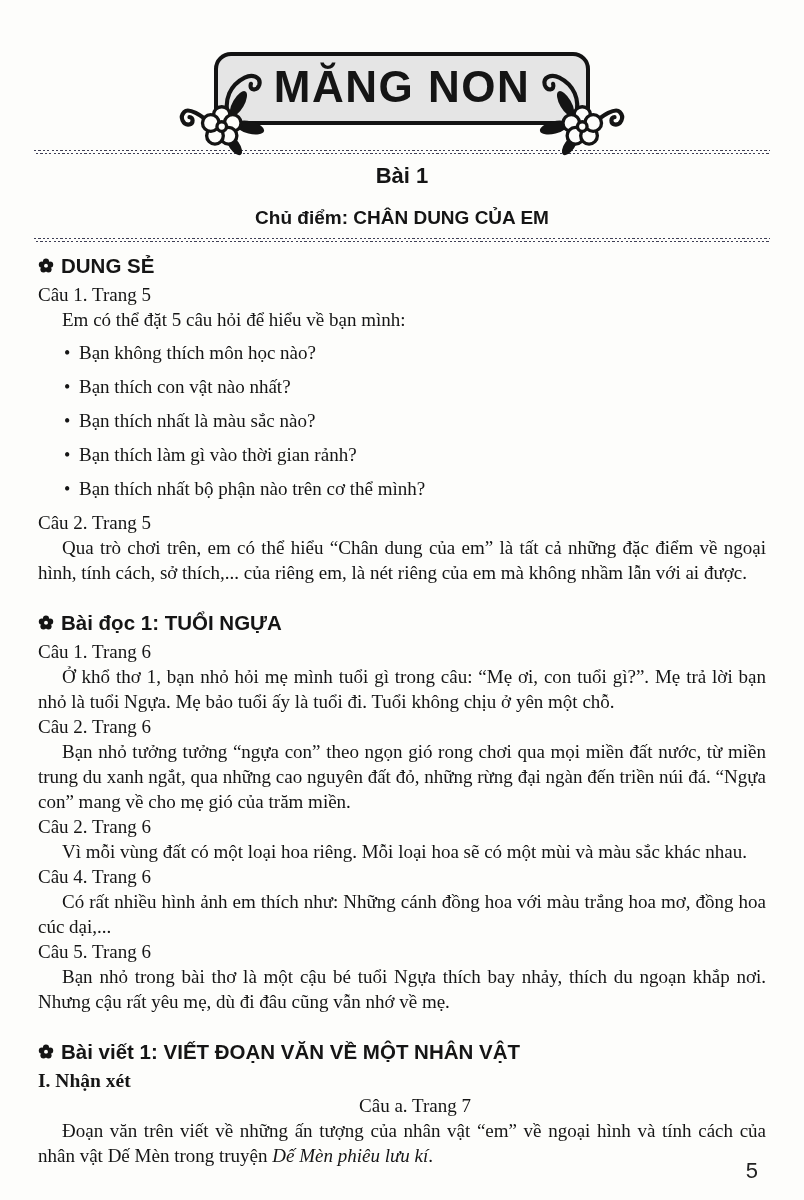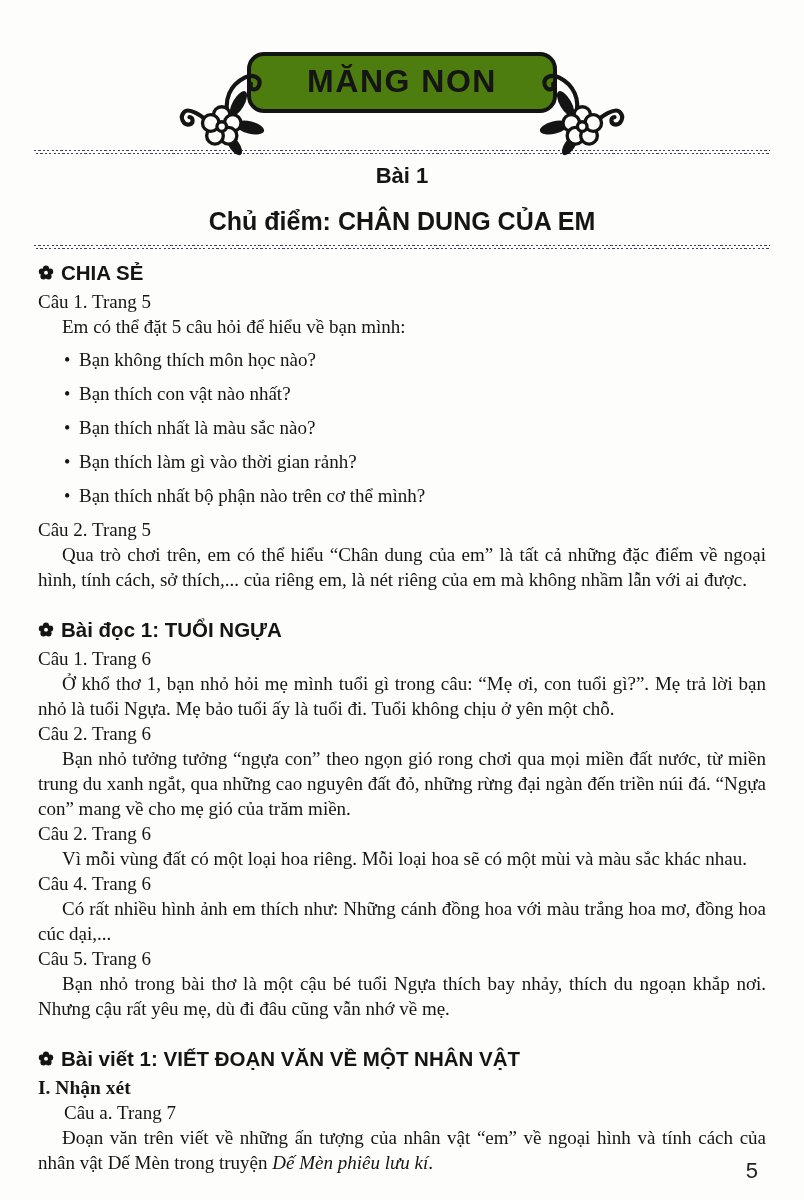--- a/index.html
+++ b/index.html
@@ -18,27 +18,27 @@
     position: relative;
     margin-top: 52px;
     height: 74px;
     display: flex;
     justify-content: center;
     align-items: flex-start;
   }
   .banner-box {
     position: relative;
     z-index: 1;
-    background: #4d7c0f;
+    background: #e5e5e5;
     border: 4px solid #131313;
     border-radius: 17px;
     padding: 9px 56px 12px;
     font-family: "Liberation Sans", "DejaVu Sans", sans-serif;
     font-weight: bold;
-    font-size: 32px;
+    font-size: 44px;
     letter-spacing: 1.5px;
     line-height: 1;
   }
   .orn { position: absolute; z-index: 2; top: 12px; width: 104px; height: 100px; }
   .orn-left  { left: 176px; }
   .orn-right { right: 176px; transform: scaleX(-1); }
 
   
   .rule {
     margin: 0 34px;
@@ -48,37 +48,37 @@
       repeating-linear-gradient(90deg, #3e3e54 0 2.2px, transparent 2.2px 4.4px);
     background-size: 100% 1.3px, 100% 1.3px;
     background-position: 0 0, 2px 2.5px;
     background-repeat: no-repeat, no-repeat;
   }
   .rule-top { margin-top: 24px; }
 
   
   .lesson-head { text-align: center; font-family: "Liberation Sans", "DejaVu Sans", sans-serif; font-weight: bold; }
   .lesson-no   { font-size: 22px; margin: 9px 0 18px; }
-  .lesson-topic{ font-size: 25px; margin: 0 0 9px; }
+  .lesson-topic{ font-size: 19px; margin: 0 0 9px; }
 
   
   .content { padding: 6px 38px 0; font-size: 19px; line-height: 25px; }
 
   .sec-head {
     display: flex; align-items: center; gap: 7px;
     font-family: "Liberation Sans", "DejaVu Sans", sans-serif;
     font-weight: bold; font-size: 20.5px;
     margin: 5px 0 4px;
   }
   .sec-head.gap { margin-top: 25px; }
   .sec-head svg { flex: 0 0 auto; }
 
   .q { margin: 0; }
   .q b { font-weight: normal; }
-  .q.q-indent { padding-left: 26px; }
+  .q.q-indent { padding-left: 26px; text-align: center; }
 
   .para, .intro { margin: 0; text-indent: 24px; text-align: justify; }
 
   .bullets { margin: 0; padding: 0 0 0 18px; list-style: none; }
   .bullets li { margin: 8px; }
   .blt { display: inline-block; width: 15px; font-size: 18px; }
 
   .subhead { margin: 1px 0 0; font-weight: bold; font-size: 19.5px; }
 
   .book-title { font-style: italic; }
@@ -146,21 +146,21 @@
       <svg viewBox="0 0 24 24" width="16" height="16">
         <g fill="#141414">
           <circle cx="12" cy="5.5" r="4.6"></circle>
             <circle cx="18.2" cy="10" r="4.6"></circle>
           <circle cx="15.8" cy="17.3" r="4.6"></circle>
             <circle cx="8.2" cy="17.3" r="4.6"></circle>
           <circle cx="5.8" cy="10" r="4.6"></circle>
         </g>
         <circle cx="12" cy="11.5" r="2.8" fill="#fdfdfb"></circle>
       </svg>
-      <span>CHIA SẺ</span>
+      <span>DUNG SẺ</span>
     </div>
 
     <p class="q"><b>Câu 1.</b> <span>Trang 5</span></p>
     <p class="intro">Em có thể đặt 5 câu hỏi để hiểu về bạn mình:</p>
 
     <ul class="bullets">
       <li><span class="blt">•</span><span>Bạn không thích môn học nào?</span></li>
       <li><span class="blt">•</span><span>Bạn thích con vật nào nhất?</span></li>
       <li><span class="blt">•</span><span>Bạn thích nhất là màu sắc nào?</span></li>
       <li><span class="blt">•</span><span>Bạn thích làm gì vào thời gian rảnh?</span></li>

